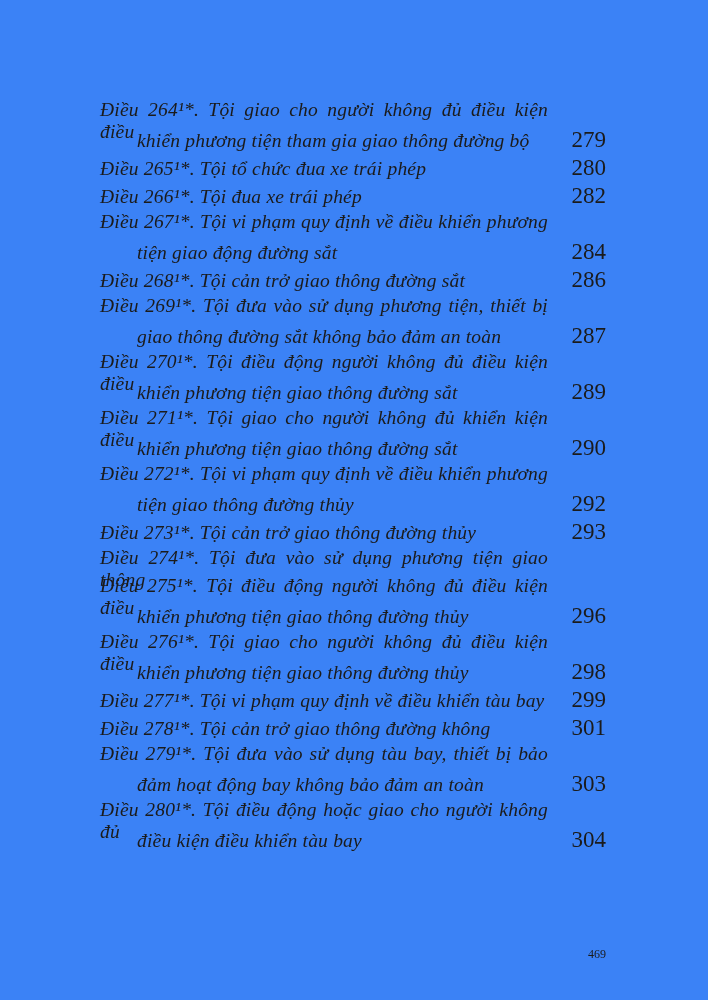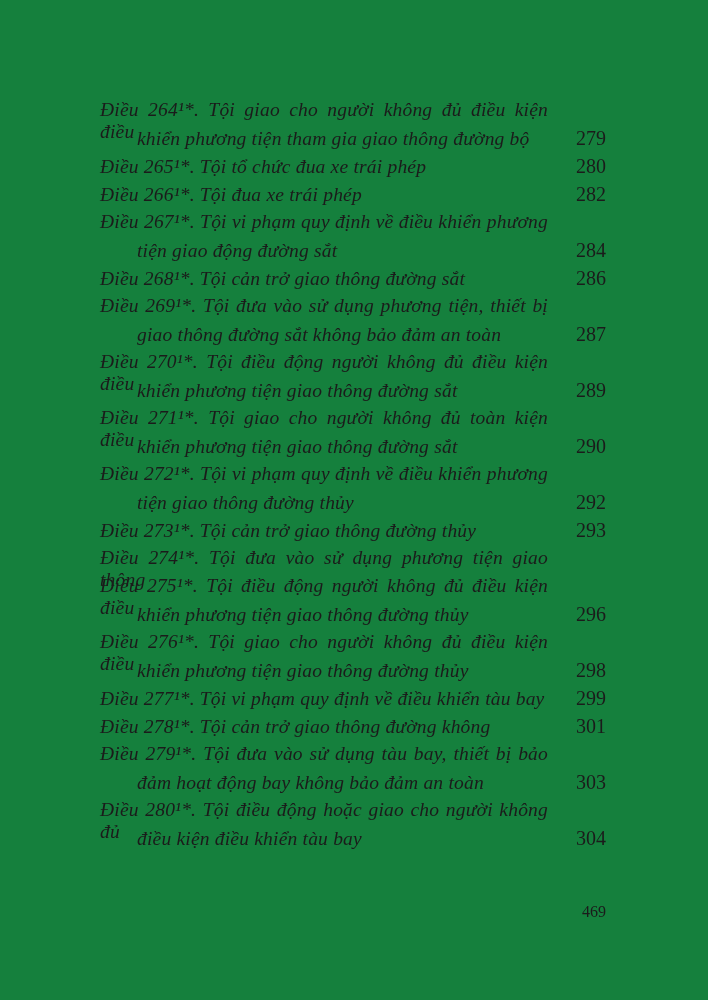--- a/index.html
+++ b/index.html
@@ -1,19 +1,19 @@
 <!DOCTYPE html>
 <html><head>
 <meta charset="utf-8">
 <style>
   html,body{margin:0;padding:0;background:#e8e8e8;}
   .page{
     position:relative;
     width:708px;height:1000px;
-    background:#15803d;
+    background:#3b82f6;
     font-family:"Liberation Serif","DejaVu Serif",serif;
     color:#1b1b1b;
     overflow:hidden;
     box-sizing:border-box;
   }
   .toc{
     position:absolute;
     top:99px;left:100px;right:102px;
   }
   .row{
@@ -36,28 +36,27 @@
   }
   
   .row.cont .t{
     padding-left:37px;
   }
   .row .p{
     flex:0 0 auto;
     font-style:normal;
     margin-left:24px;
     min-width:34px;
-    text-align:right;
-    font-size:20px;
+    font-size:23px;
   }
   .folio{
     position:absolute;
     right:102px;
-    top:903px;
-    font-size:16px;
+    top:947px;
+    font-size:12px;
     font-style:normal;
     text-align:center;
   }
 </style>
 </head>
 <body>
 
 <div class="page">
   <div class="toc">
 
@@ -99,21 +98,21 @@
       </div>
     <div class="row jf">
         <span class="t">Điều 270¹*. Tội điều động người không đủ điều kiện điều</span>
         <span class="p"></span>
       </div>
     <div class="row cont">
         <span class="t">khiển phương tiện giao thông đường sắt</span>
         <span class="p">289</span>
       </div>
     <div class="row jf">
-        <span class="t">Điều 271¹*. Tội giao cho người không đủ toàn kiện điều</span>
+        <span class="t">Điều 271¹*. Tội giao cho người không đủ khiển kiện điều</span>
         <span class="p"></span>
       </div>
     <div class="row cont">
         <span class="t">khiển phương tiện giao thông đường sắt</span>
         <span class="p">290</span>
       </div>
     <div class="row jf">
         <span class="t">Điều 272¹*. Tội vi phạm quy định về điều khiển phương</span>
         <span class="p"></span>
       </div>

